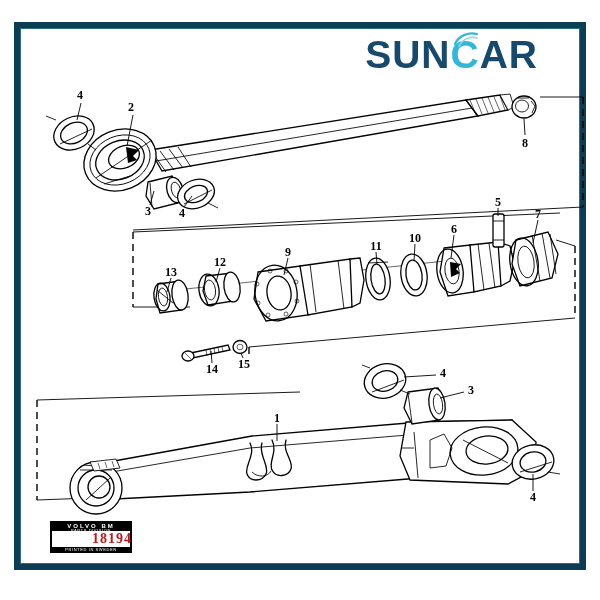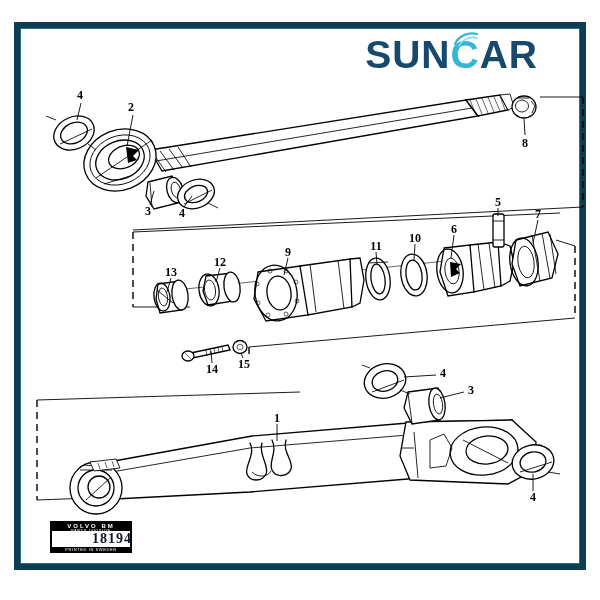--- a/index.html
+++ b/index.html
@@ -73,21 +73,21 @@
     font-family:"Liberation Sans", sans-serif;
   }
   .plate .bar.top{letter-spacing:2px;font-size:6px;line-height:7px;height:7px;}
   .plate .sub{
     background:#000;color:#fff;font-size:4px;text-align:center;
     line-height:5px;height:5px;letter-spacing:.6px;overflow:hidden;
   }
   .plate .num{
     flex:1;display:flex;align-items:center;justify-content:center;
     font-family:"Liberation Serif", serif;
-    font-weight:bold;font-size:14px;letter-spacing:1px;color:#0f172a;margin-left:42px;
+    font-weight:bold;font-size:14px;letter-spacing:1px;color:#b91c1c;margin-left:42px;
   }
 </style>
 </head>
 <body>
 
 <div id="stage">
 
   <div class="frame"></div>
   <div class="frame-inner"></div>
 

